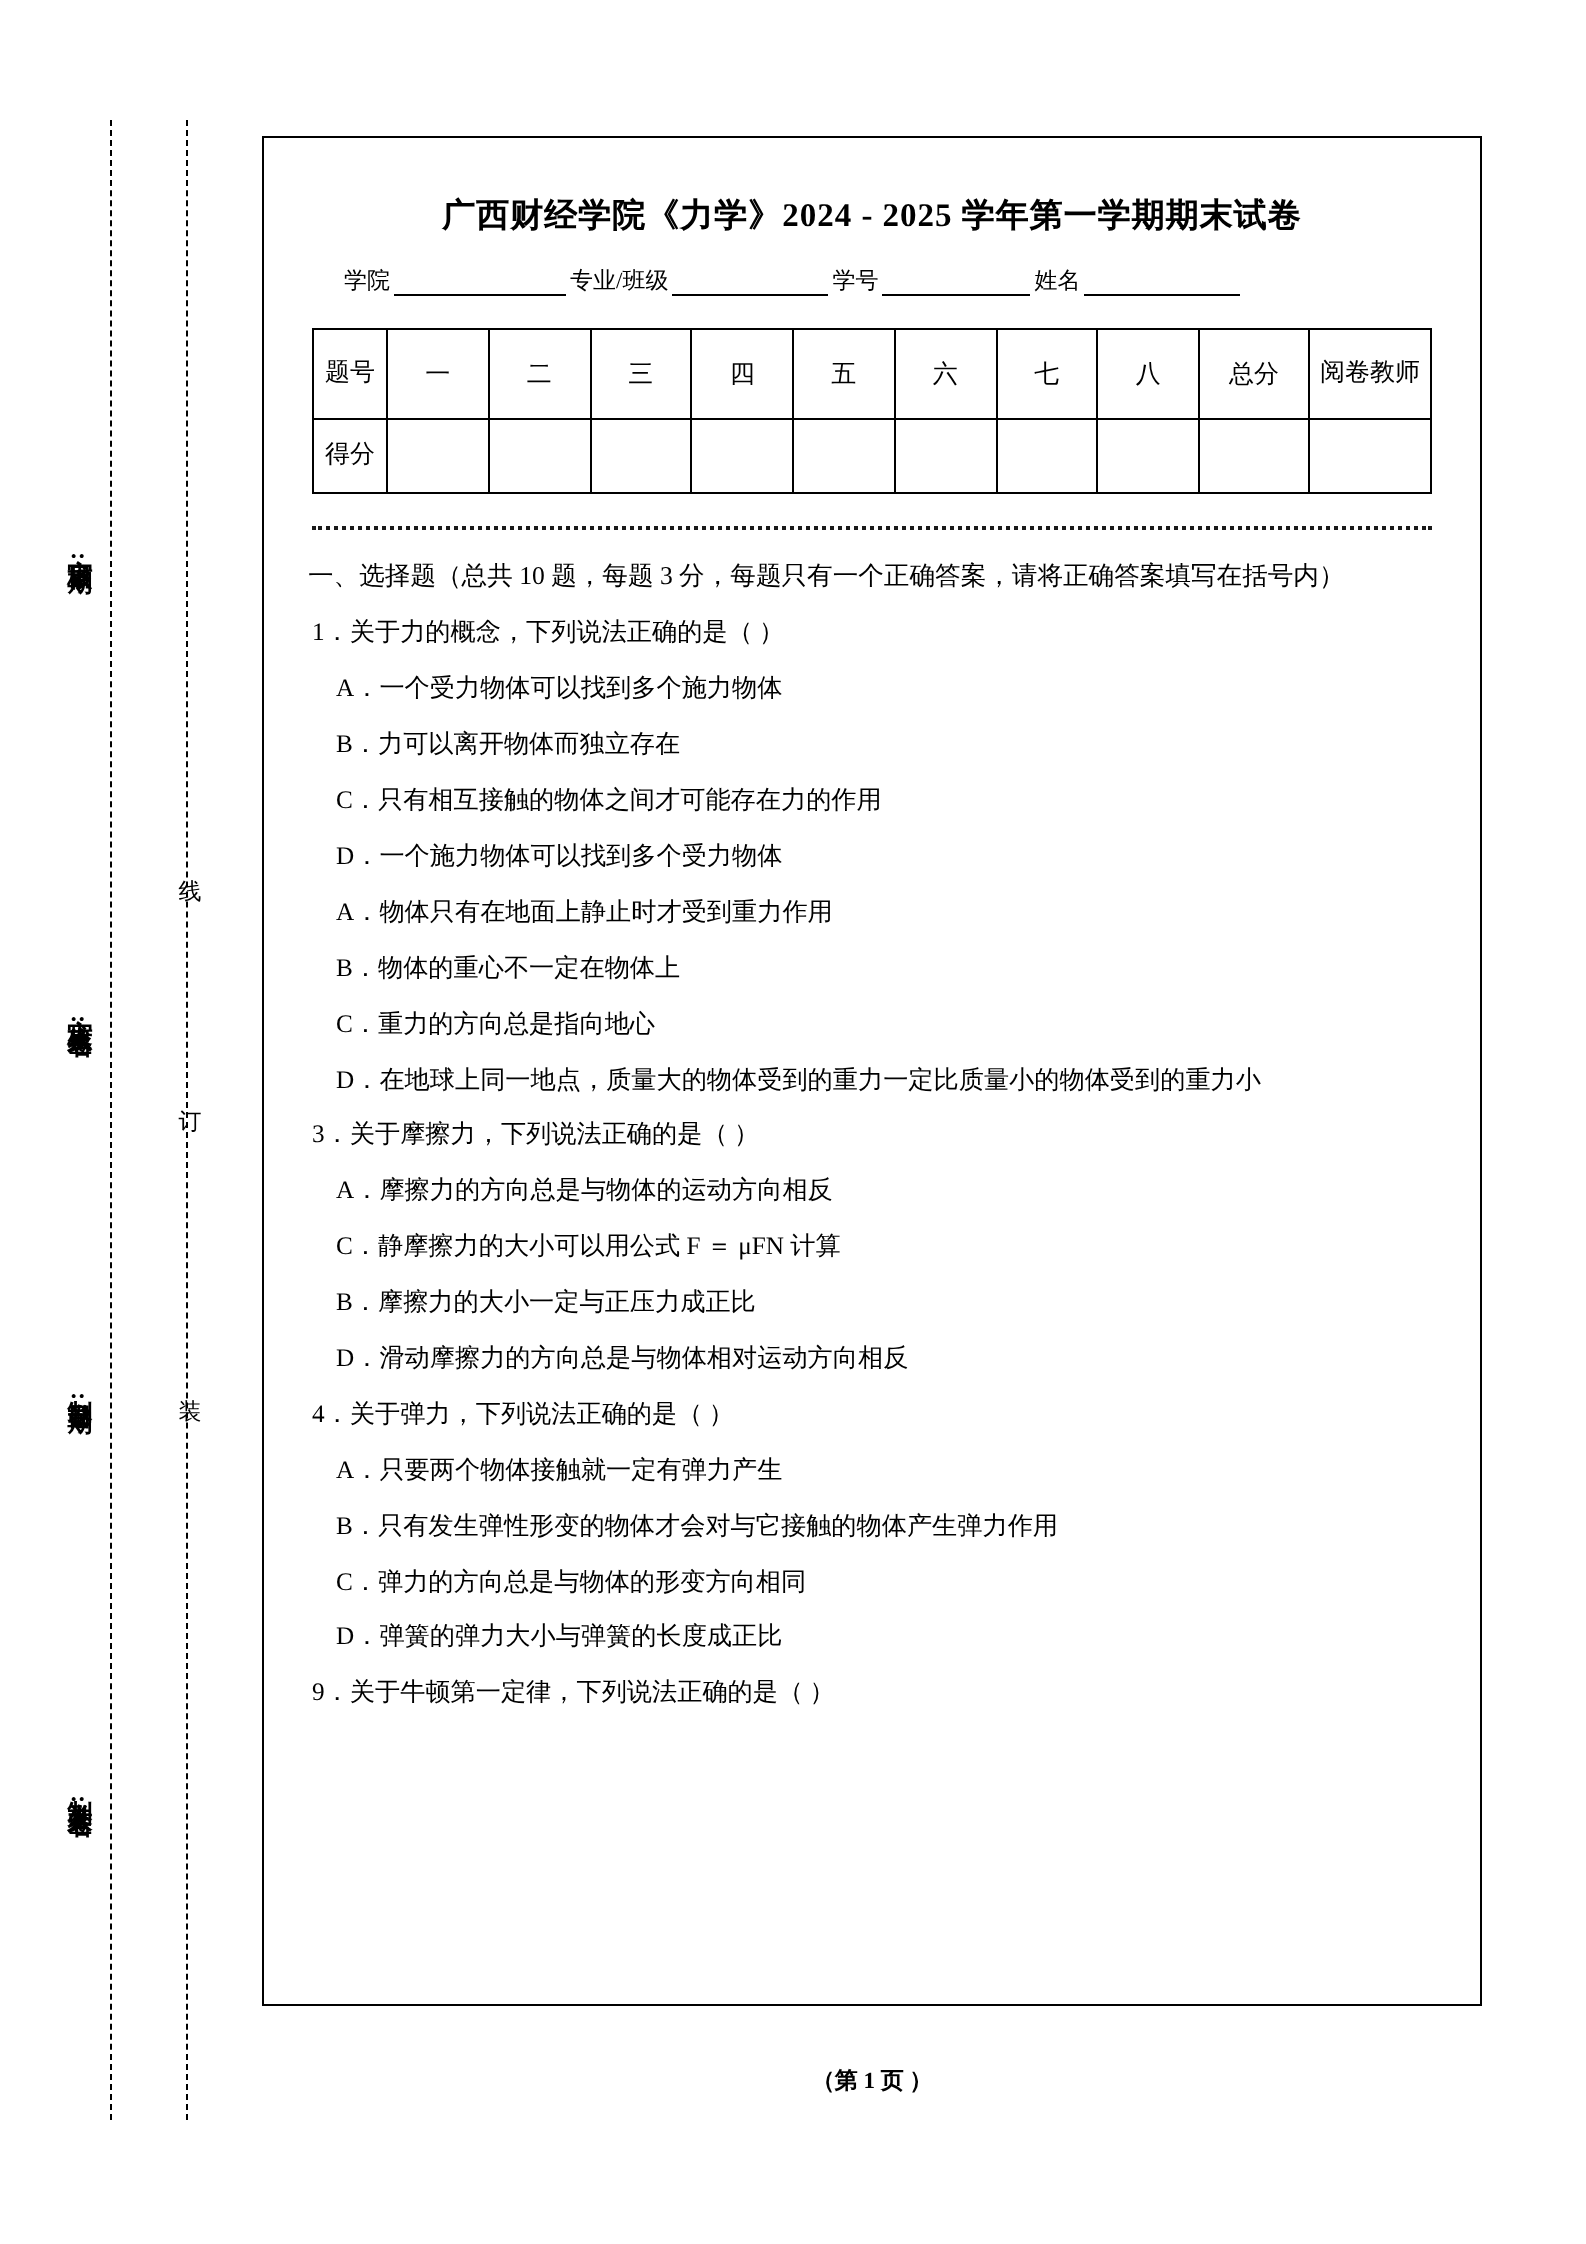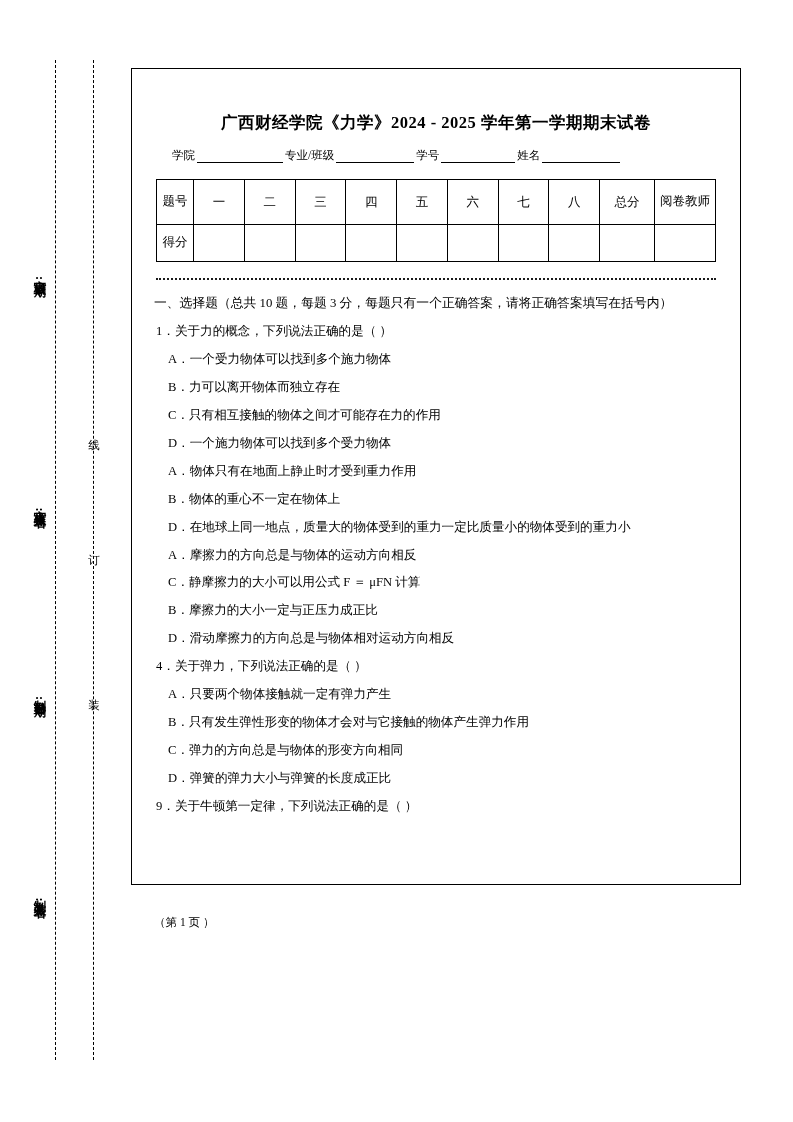--- a/index.html
+++ b/index.html
@@ -59,24 +59,24 @@
   .vmark.m1 { left: 86px; top: 430px; }
   .vmark.m2 { left: 86px; top: 545px; }
   .vmark.m3 { left: 86px; top: 690px; }
 
   
   .page-box {
     position: absolute;
     left: 131px;
     top: 68px;
     width: 610px;
-    height: 817px;
+    height: 935px;
     border: 1px solid #000;
     box-sizing: border-box;
-    padding: 35px 22px 0 22px;
+    padding: 20px 22px 0 22px;
   }
 
   .doc-title {
     text-align: center;
     font-size: 16.5px;
     font-weight: bold;
     letter-spacing: 0.5px;
     margin: 8px 0 14px 0;
     font-family: "Liberation Serif", "DejaVu Serif", serif;
   }
@@ -153,23 +153,23 @@
     margin: 0 0 9px 0;
     padding-left: 14px;
     line-height: 1.5;
   }
 
   .footer {
     position: absolute;
     left: 0;
     right: 0;
     bottom: -38px;
-    text-align: left;
+    text-align: center;
     font-size: 11.5px;
-    font-weight: normal;
+    font-weight: bold;
   }
   .page-wrap { position: relative; height: 100%; }
 </style>
 </head>
 <body>
 
 <div class="left-strip">
   <div class="vline a"></div>
   <div class="vline b"></div>
 
@@ -243,22 +243,24 @@
     <div class="section-head">一、选择题（总共 10 题，每题 3 分，每题只有一个正确答案，请将正确答案填写在括号内）</div>
 
     <div class="q">1．关于力的概念，下列说法正确的是（   ）</div>
     <div class="opt">A．一个受力物体可以找到多个施力物体</div>
     <div class="opt">B．力可以离开物体而独立存在</div>
     <div class="opt">C．只有相互接触的物体之间才可能存在力的作用</div>
     <div class="opt">D．一个施力物体可以找到多个受力物体</div>
 
     <div class="opt">A．物体只有在地面上静止时才受到重力作用</div>
     <div class="opt">B．物体的重心不一定在物体上</div>
+    <div class="opt">C．重力的方向总是指向地心</div>
     <div class="opt">D．在地球上同一地点，质量大的物体受到的重力一定比质量小的物体受到的重力小</div>
 
+    <div class="q">3．关于摩擦力，下列说法正确的是（   ）</div>
     <div class="opt">A．摩擦力的方向总是与物体的运动方向相反</div>
     <div class="opt">C．静摩擦力的大小可以用公式 F ＝ μFN 计算</div>
     <div class="opt">B．摩擦力的大小一定与正压力成正比</div>
     <div class="opt">D．滑动摩擦力的方向总是与物体相对运动方向相反</div>
 
     <div class="q">4．关于弹力，下列说法正确的是（   ）</div>
     <div class="opt">A．只要两个物体接触就一定有弹力产生</div>
     <div class="opt">B．只有发生弹性形变的物体才会对与它接触的物体产生弹力作用</div>
     <div class="opt">C．弹力的方向总是与物体的形变方向相同</div>
     <div class="opt">D．弹簧的弹力大小与弹簧的长度成正比</div>

